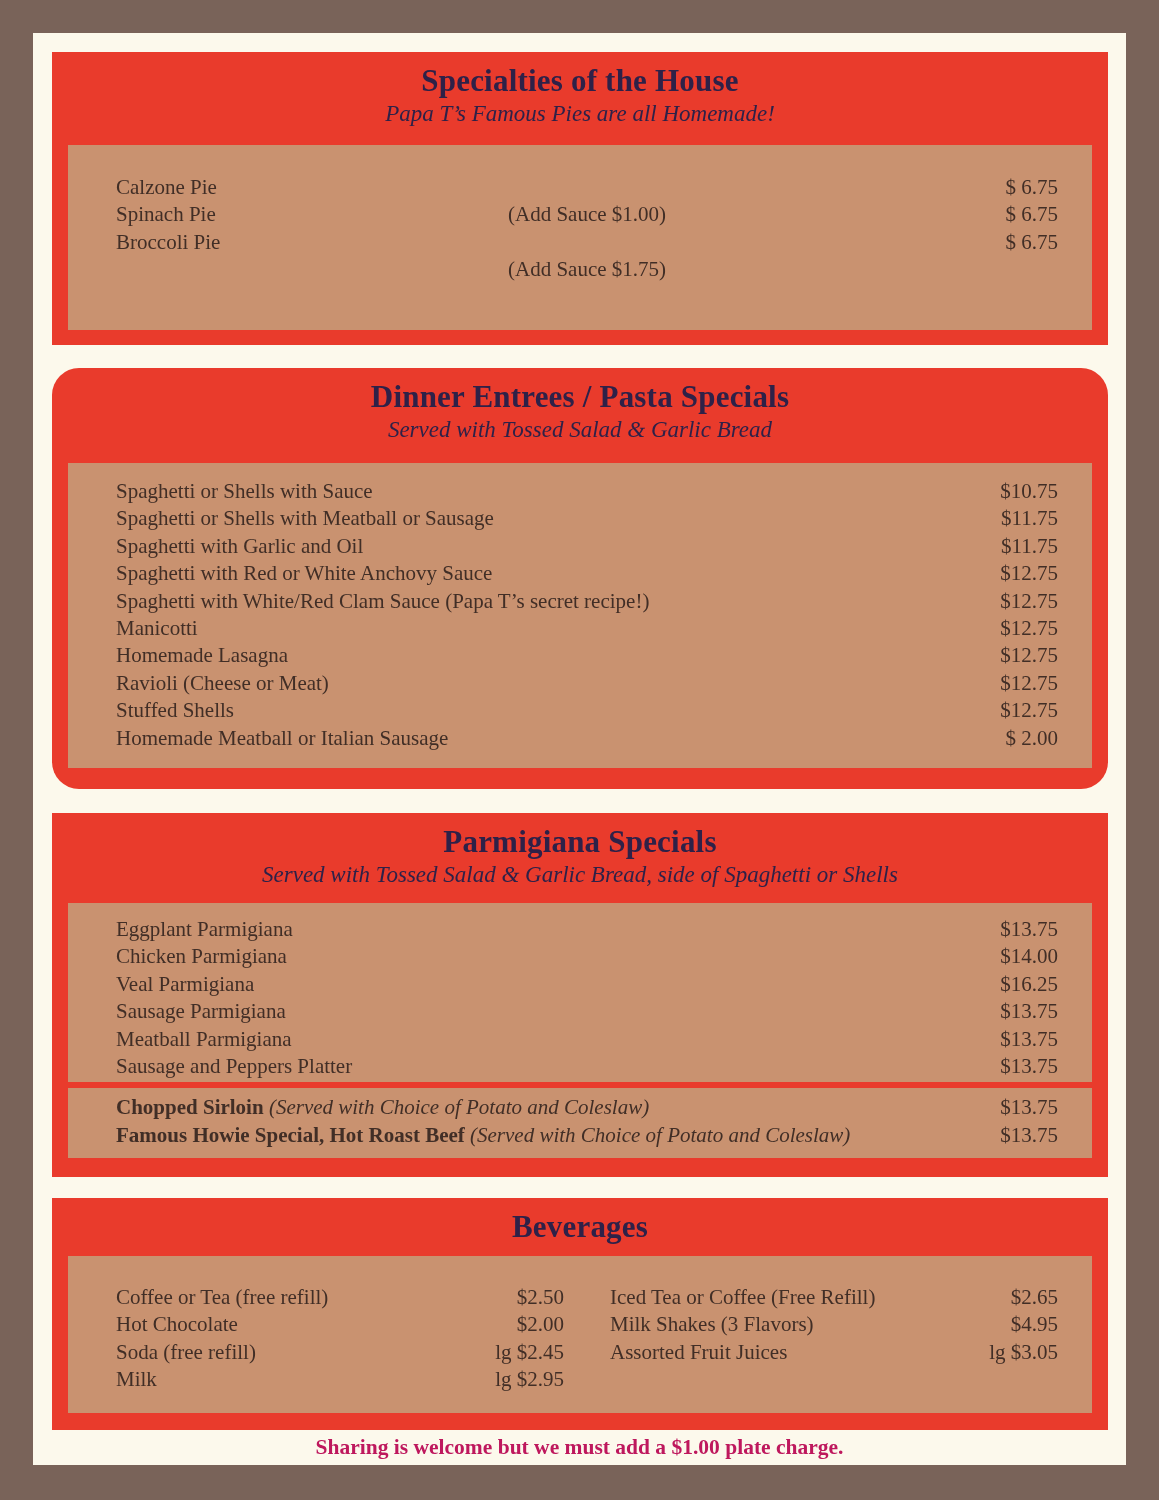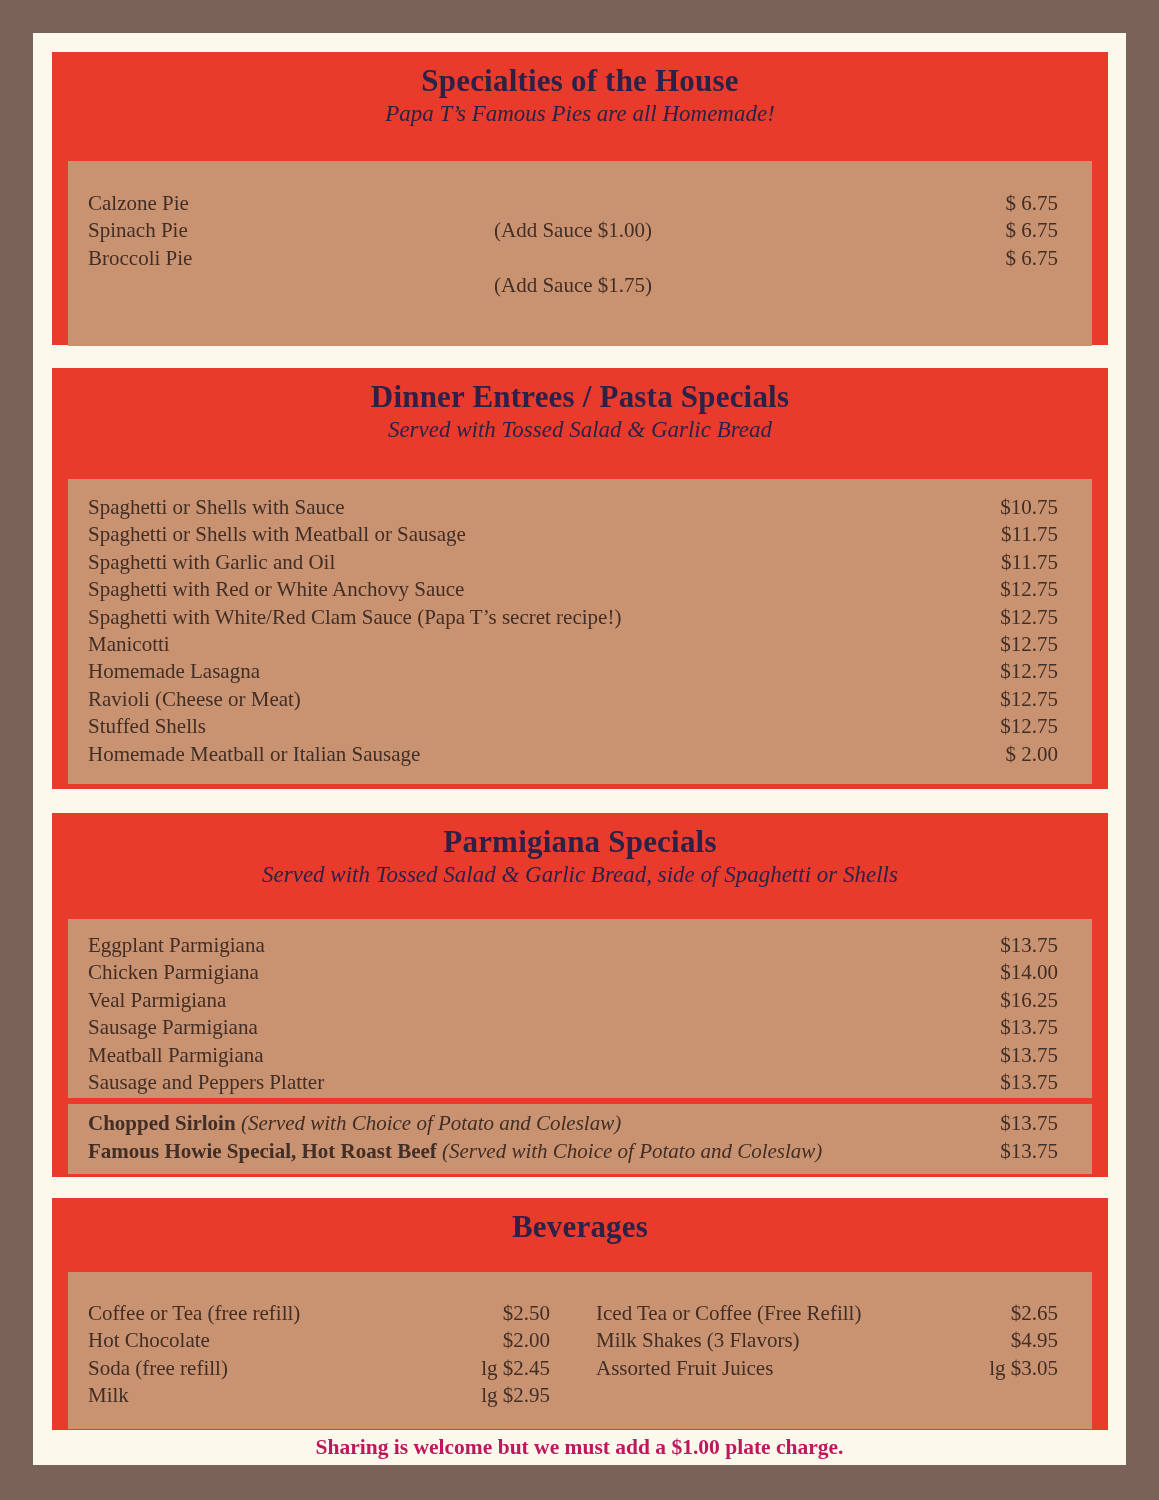--- a/index.html
+++ b/index.html
@@ -25,21 +25,21 @@
     color:#2e2148; font-weight:bold; font-size:31px; text-align:center;
     padding-top:11px; letter-spacing:0.2px; line-height:36px;
   }
   .sec-sub {
     color:#2e2148; font-style:italic; font-size:23px; text-align:center;
     line-height:30px;
   }
   .panel {
     position:absolute; left:16px; width:1024px;
     background:#c99270;
-    padding-left:20px; padding-right:34px;margin-top:16px;
+    padding-left:48px; padding-right:34px;
   }
   .row {
     position:relative; display:flex; justify-content:space-between;
     font-size:21px; line-height:27.4px; color:#412e26;
   }
   .row .nm { white-space:nowrap; }
   .row .pr { white-space:pre; text-align:right; flex:0 0 auto; }
   .row .ctr {
     position:absolute; left:0; right:0; text-align:center; pointer-events:none;
   }
@@ -49,21 +49,21 @@
   .bev-col { flex:1 1 0; }
   .bev-col .row .pr { white-space:pre; }
   .footer-note {
     position:absolute; left:0; width:100%; top:1398px; height:32px;
     text-align:center; font-size:21.5px; font-weight:bold; color:#be185d;
     line-height:32px;
   }
   
   #sec-specialties { top:19px;  height:293px; }
   #sec-specialties .panel { top:93px;  height:185px; padding-top:29px; }
-  #sec-dinner      { top:335px; height:421px; }
+  #sec-dinner      { top:335px; height:421px;border-radius:27px; }
   #sec-dinner .panel { top:95px; height:305px; padding-top:15px; }
   #sec-parmigiana  { top:780px; height:364px; }
   #sec-parmigiana .panel-a { top:90px;  height:179px; padding-top:13px; }
   #sec-parmigiana .panel-b { top:275px; height:70px;  padding-top:5px; }
   #sec-parmigiana .panel-b .row { line-height:28px; }
   #sec-beverages   { top:1165px; height:232px; }
   #sec-beverages .panel { top:58px; height:157px; padding-top:28px; }
 </style>
 </head>
 <body>

